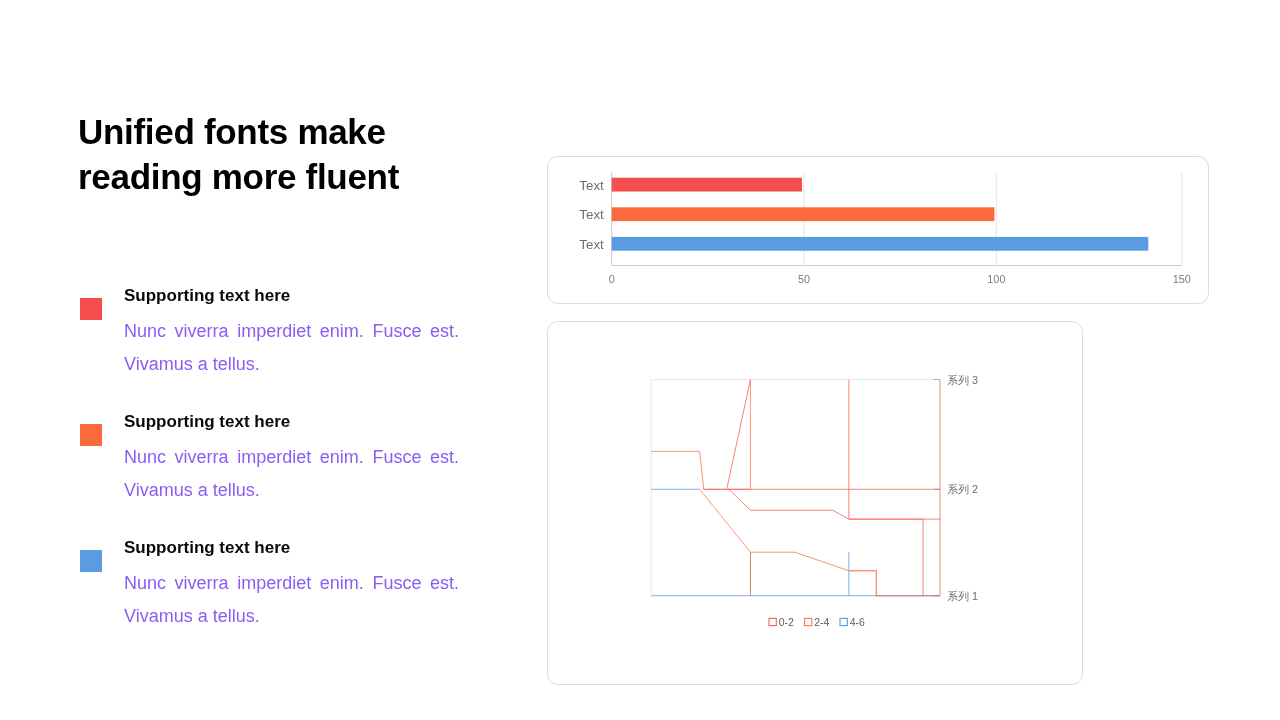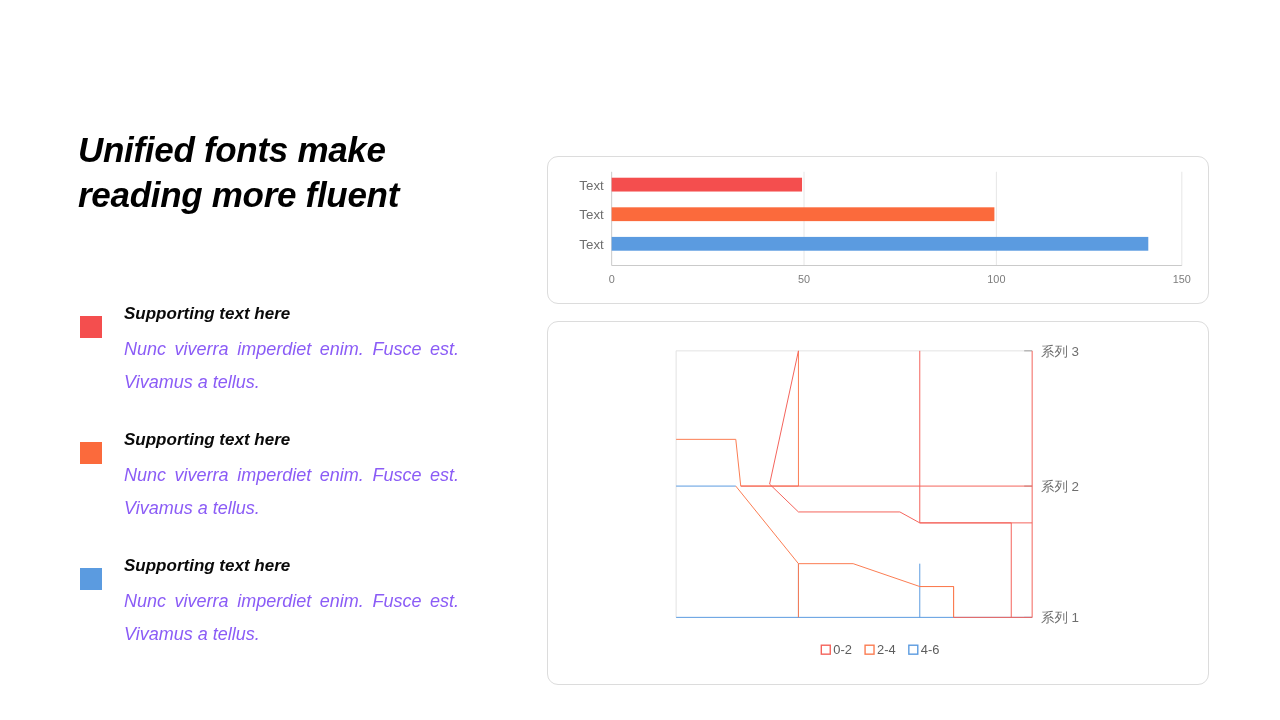--- a/index.html
+++ b/index.html
@@ -12,23 +12,22 @@
     height: 720px;
     position: relative;
     font-family: "Liberation Sans", sans-serif;
     overflow: hidden;
   }
 
   
   #left-column {
     position: absolute;
     left: 78px;
-    top: 128px;
+    top: 110px;
     width: 400px;
-    font-style: italic;
   }
 
   #page-title {
     font-size: 35px;
     font-weight: bold;
     line-height: 1.28;
     color: #000000;
     letter-spacing: -0.3px;
     margin: 0;
     width: 380px;
@@ -87,21 +86,21 @@
   #bar-card {
     left: 547px;
     top: 116px;
     width: 662px;
     height: 148px;
   }
 
   #contour-card {
     left: 547px;
     top: 281px;
-    width: 662px;
+    width: 536px;
     height: 364px;
   }
 
   .chart-svg {
     display: block;
     width: 100%;
     height: 100%;
   }
 
   .tick-label {

